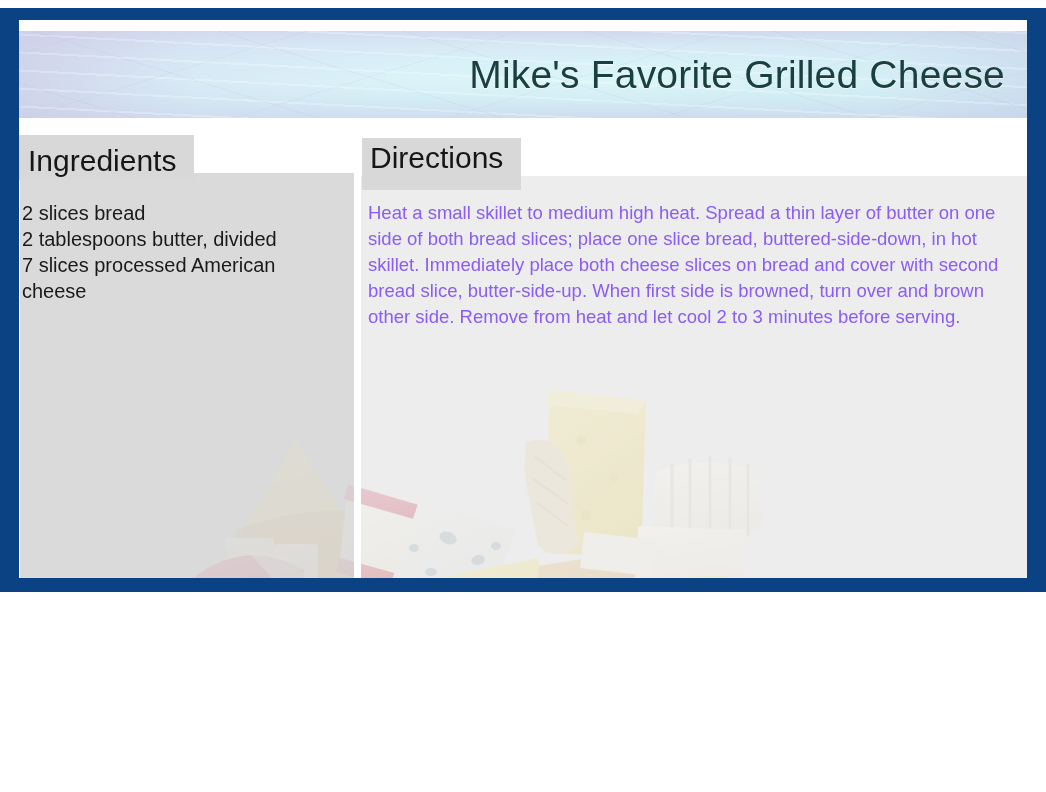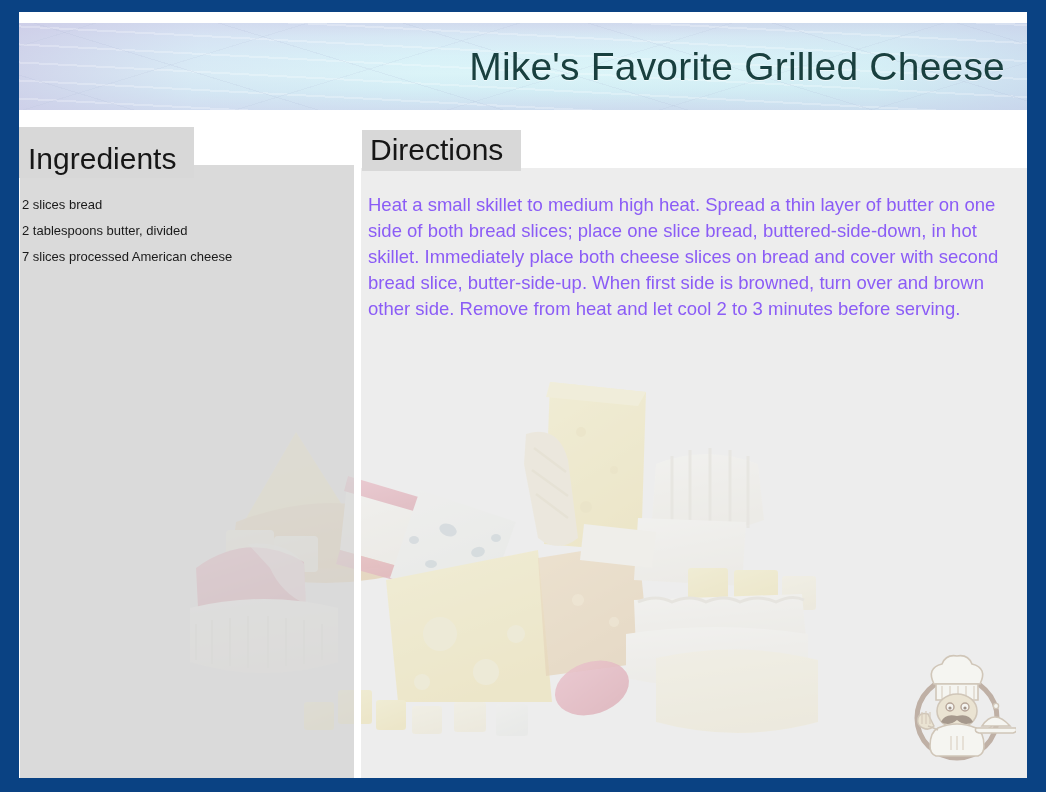--- a/index.html
+++ b/index.html
@@ -8,24 +8,25 @@
     padding: 0;
     background: #ffffff;
   }
   body {
     font-family: "Liberation Sans", sans-serif;
   }
 
   .slide {
     position: relative;
     width: 1046px;
-    height: 792px;
+    height: 584px;
     background: #ffffff;
     overflow: hidden;
     box-sizing: border-box;
+    margin-top: 8px;
   }
 
   
   .frame-edge {
     position: absolute;
     background: #0a4283;
     z-index: 40;
   }
   .frame-left   { left: 0;  top: 0; width: 19px;  height: 792px; }
   .frame-right  { right: 0; top: 0; width: 19px;  height: 792px; }
@@ -150,38 +151,38 @@
   }
 
   
   .tab {
     position: absolute;
     background: #d8d8d8;
     z-index: 20;
     display: flex;
     align-items: center;
   }
-  .tab-ingredients { left: 18px;  top: 127px; height: 39px; padding: 12px 18px 0 10px; }
-  .tab-directions  { left: 362px; top: 130px; height: 39px; padding: 0 18px 2px 8px; }
+  .tab-ingredients { left: 18px;  top: 127px; height: 39px; padding: 6px 18px 0 10px; }
+  .tab-directions  { left: 362px; top: 130px; height: 39px; padding: 0 18px 13px 8px; }
   .tab-label {
     font-size: 30px;
     font-weight: 400;
     color: #161616;
     line-height: 1;
     white-space: nowrap;
   }
 
   
   .ingredients-body {
     position: absolute;
     left: 22px;
     top: 192px;
     width: 320px;
     z-index: 22;
-    font-size: 13px;
+    font-size: 20px;
     line-height: 26px;
     color: #1a1a1a;
   }
   .ingredients-body .line { white-space: pre-wrap; }
 
   .directions-body {
     position: absolute;
     left: 368px;
     top: 192px;
     width: 652px;

